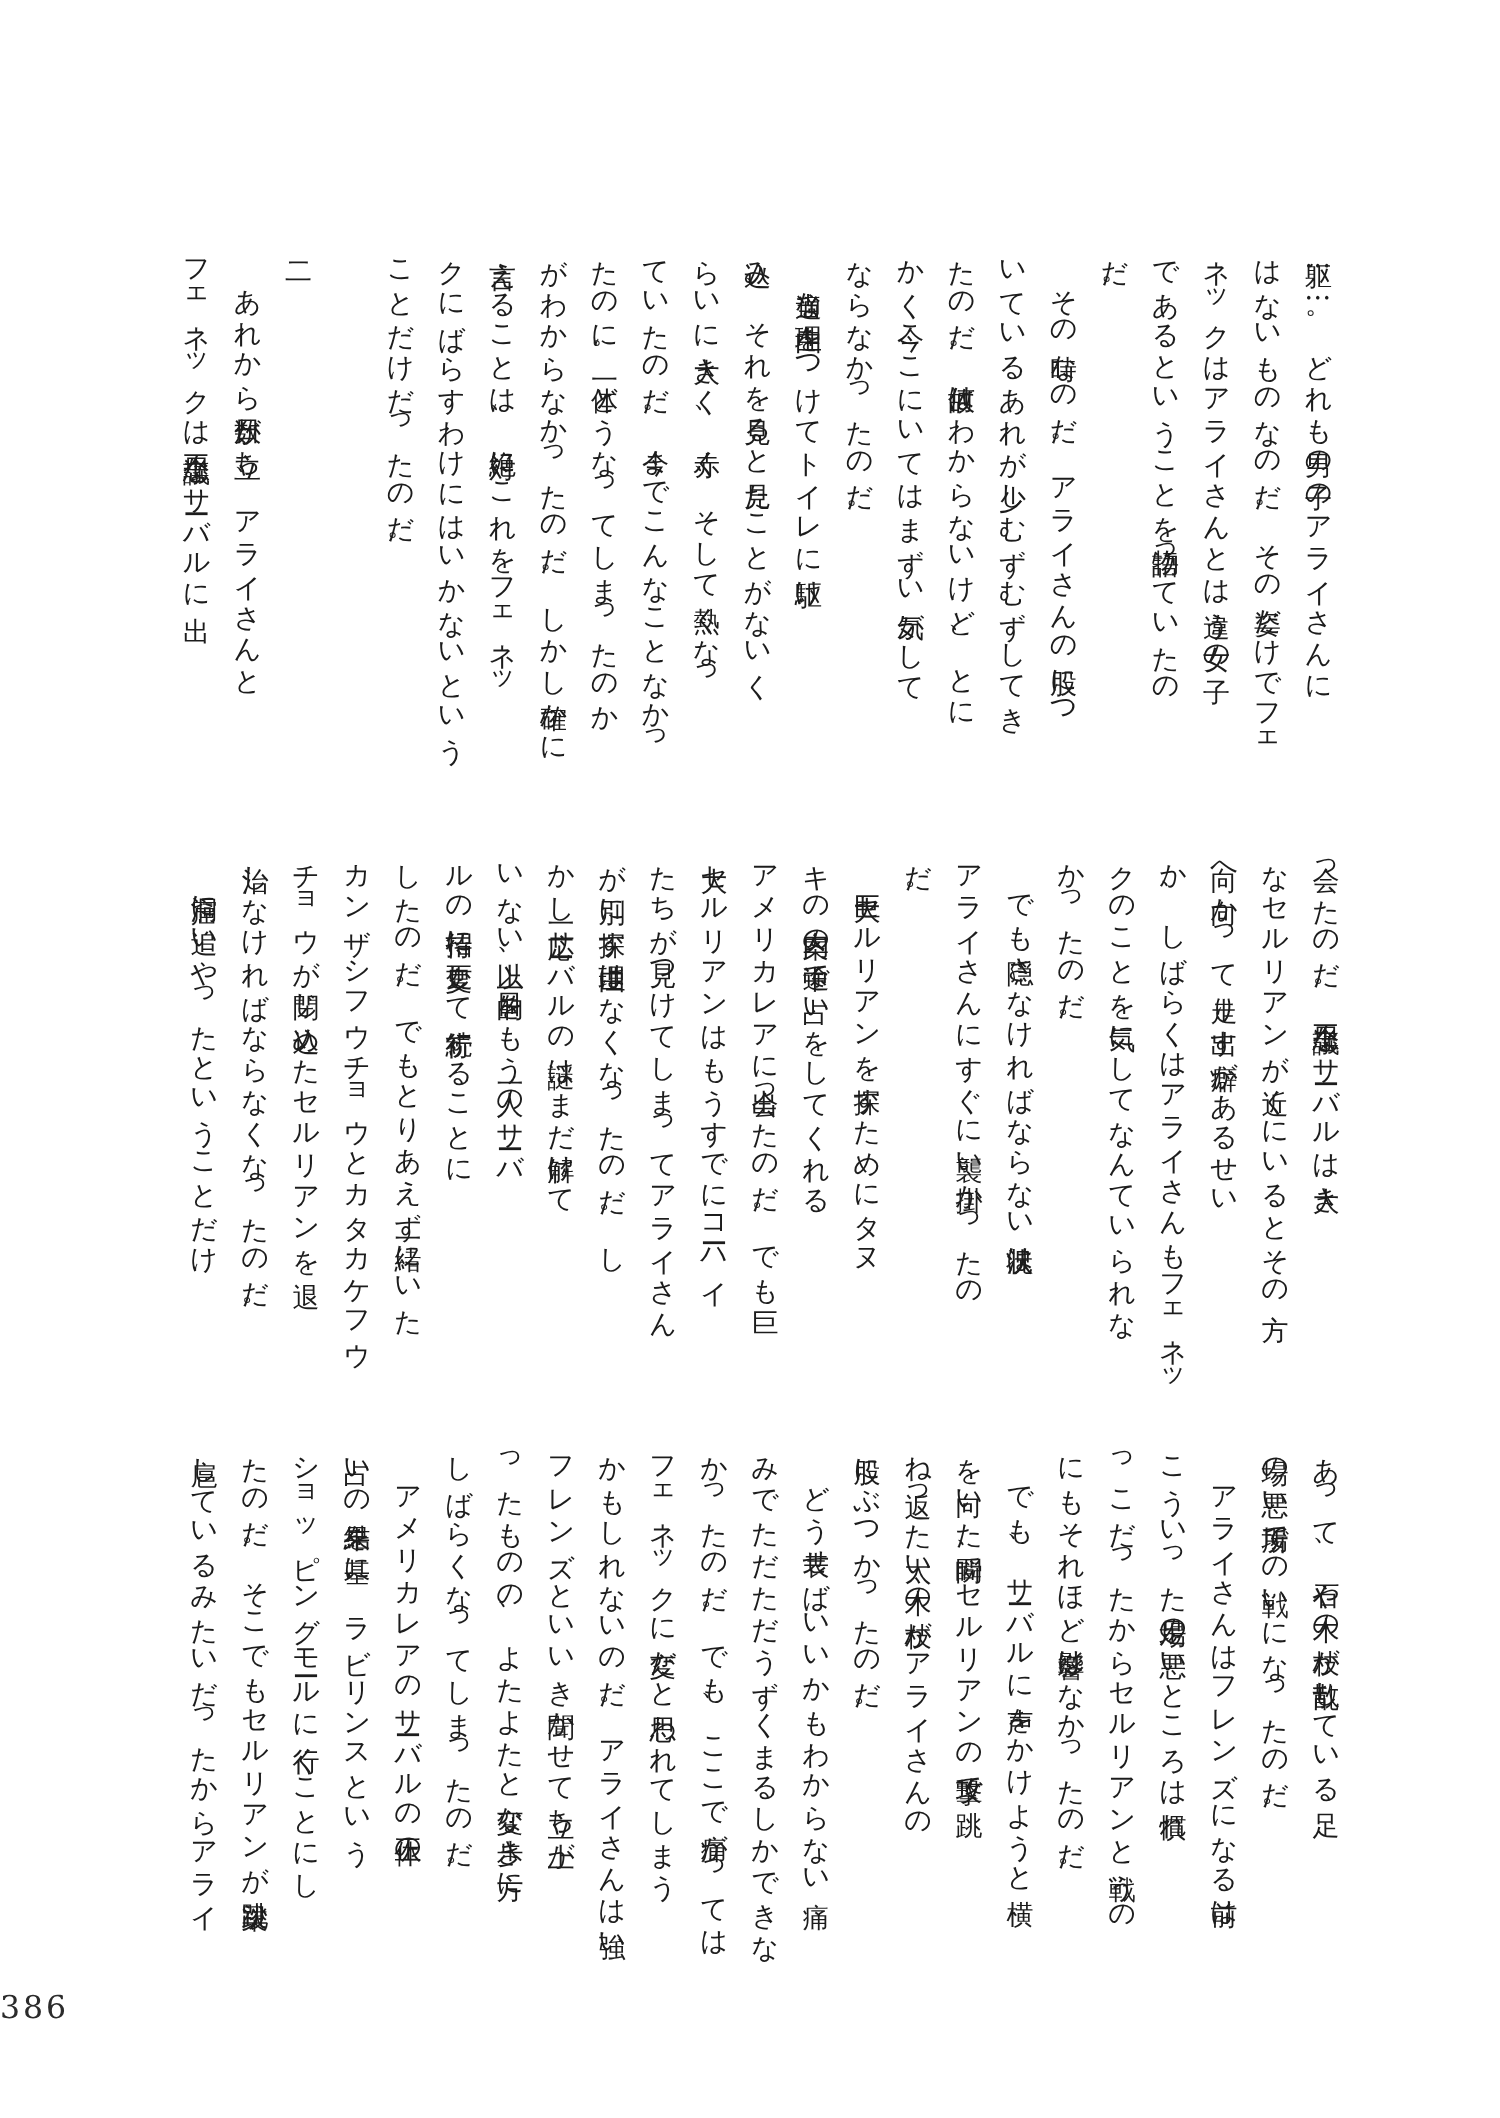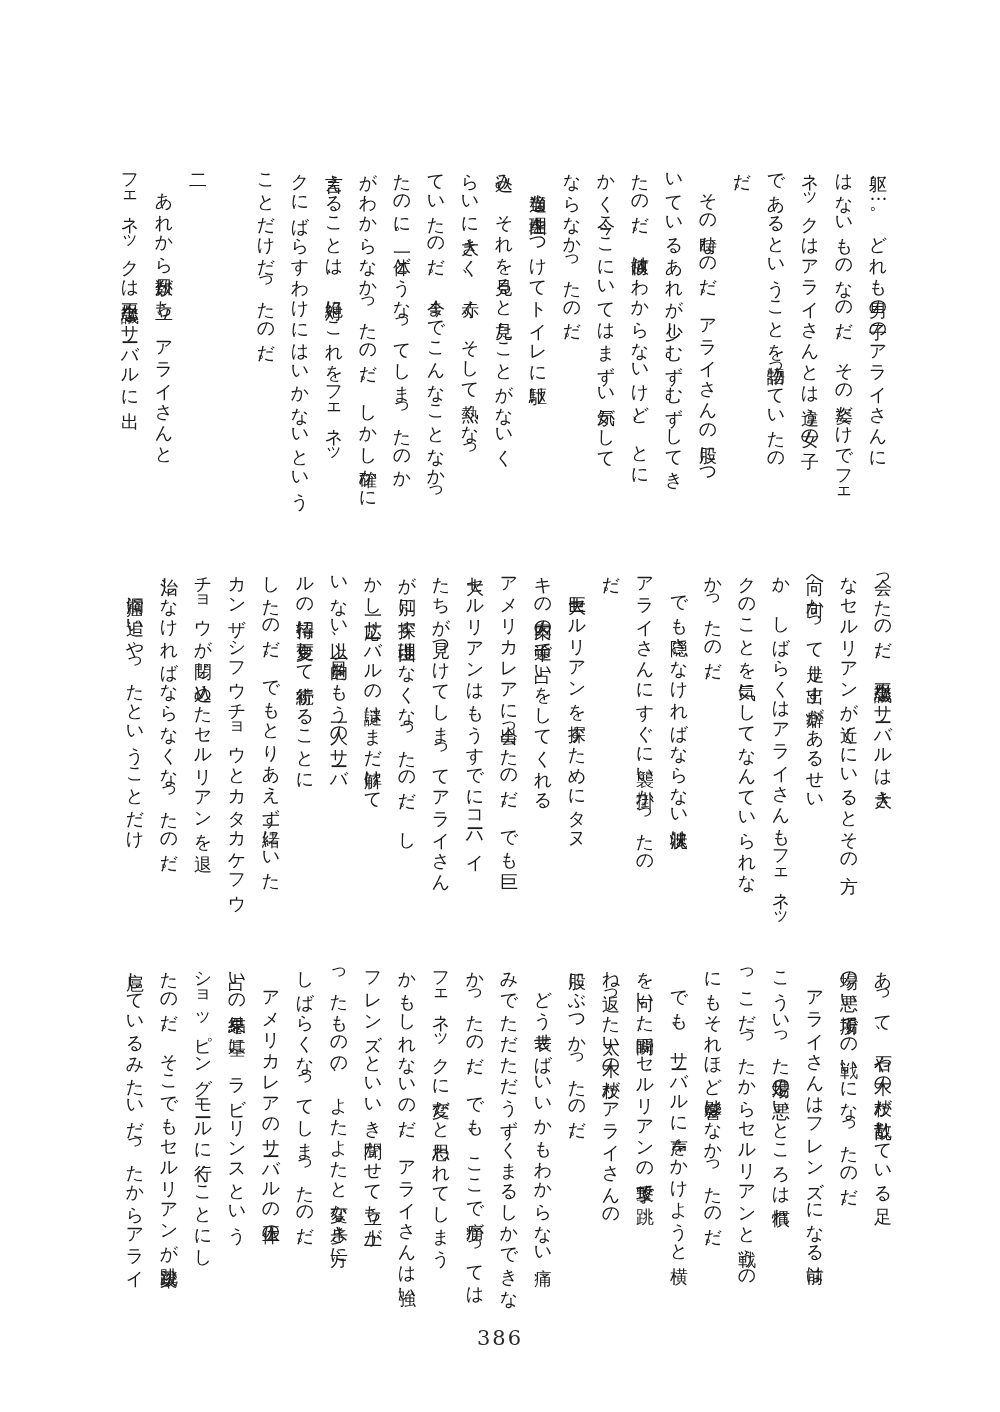--- a/index.html
+++ b/index.html
@@ -40,21 +40,21 @@
     font-weight: normal;
   }
   #row1 { top: 161px; right: 105px; }
   #row2 { top: 564px; right: 100px; }
   #row3 { top: 959px; right: 100px; }
   .folio {
     position: absolute;
     top: 1326px;
     left: 0;
     width: 100%;
-    text-align: center;
+    text-align: left;
     font-size: 21px;
     letter-spacing: 2px;
     color: #2b2b2b;
     font-family: "DejaVu Serif", "Liberation Serif", serif;
   }
 </style>
 </head>
 <body>
 
 <div class="page">

